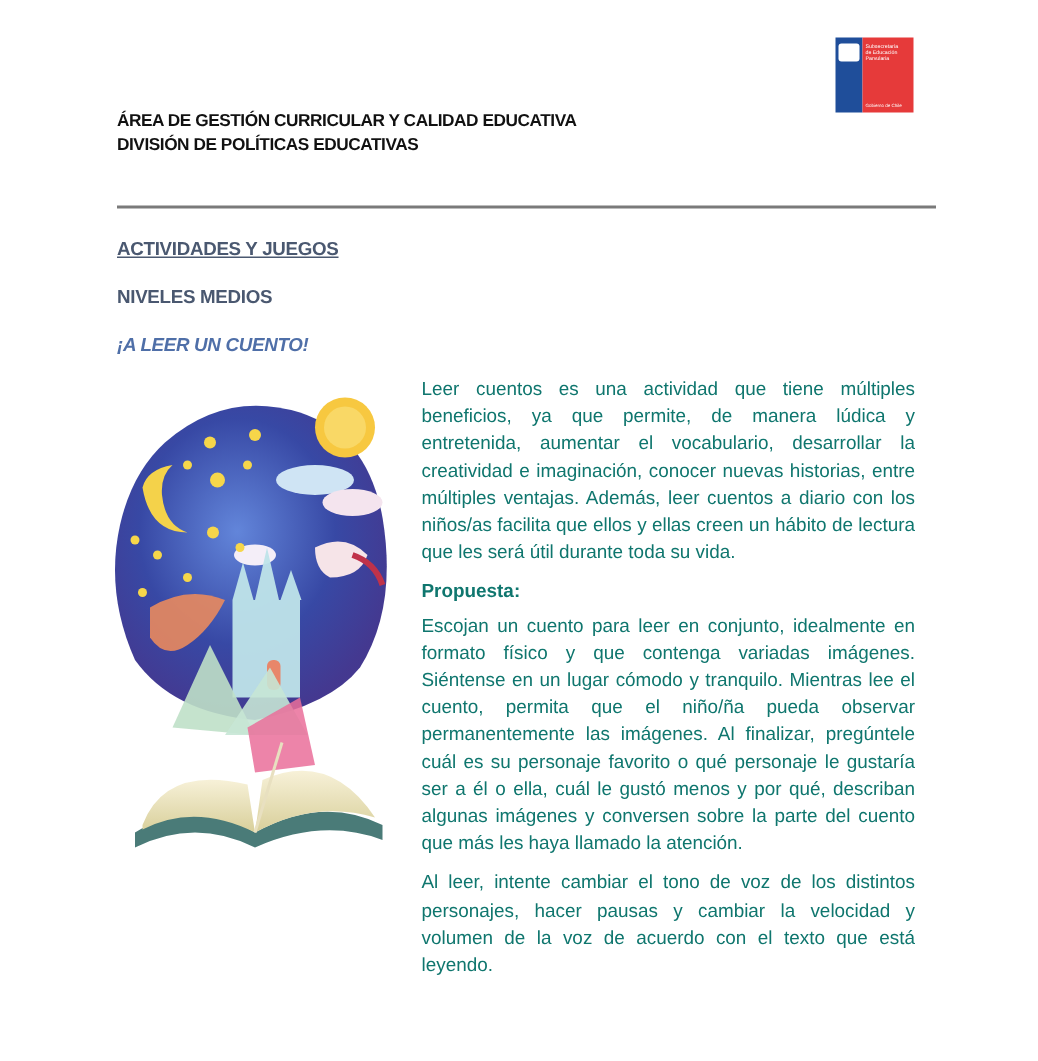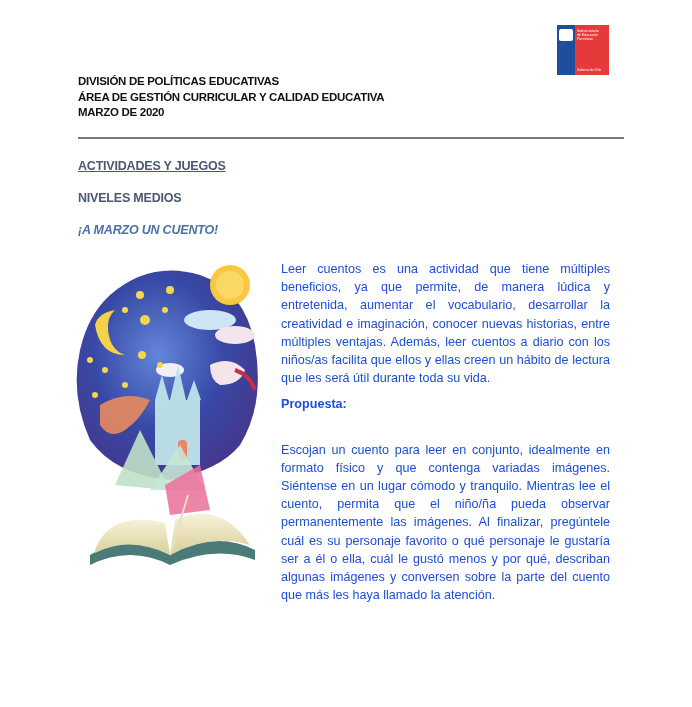--- a/index.html
+++ b/index.html
@@ -10,50 +10,49 @@
   .logo .blue .star { position: absolute; left: 2px; top: 4px; width: 14px; height: 12px; background:#fff; border-radius: 2px; }
   .logo .red { flex: 1; background: #e63a3a; color: #fff; font-size: 3.5px; line-height: 4px; padding: 4px 2px; position: relative; }
   .logo .red .sub { position: absolute; bottom: 3px; left: 2px; font-size: 3px; }
   .header-block { position: absolute; left: 78px; top: 74px; font-size: 11.5px; font-weight: bold; line-height: 15.5px; color: #111; letter-spacing: -0.3px; }
   .divider { position: absolute; left: 78px; top: 137px; width: 546px; height: 2px; background: #7a7a7a; }
   .sec-title { position: absolute; left: 78px; font-size: 12.5px; font-weight: bold; color: #4a5870; letter-spacing: -0.2px; }
   .sec-title.t1 { top: 159px; text-decoration: underline; }
   .sec-title.t2 { top: 191px; text-align: center; }
   .sec-title.t3 { top: 223px; font-style: italic; color: #4f6fa8; }
   .illustration { position: absolute; left: 70px; top: 255px; width: 200px; height: 330px; }
-  .text-col { position: absolute; left: 281px; top: 260px; width: 329px; font-size: 12.6px; line-height: 18.2px; color: #1d4ed8; }
+  .text-col { position: absolute; left: 281px; top: 250px; width: 329px; font-size: 12.6px; line-height: 18.2px; color: #0f766e; }
   .text-col p { margin: 0 0 8px 0; text-align: justify; }
-  .text-col .bold-label { font-weight: bold; margin-bottom: 27px; }
+  .text-col .bold-label { font-weight: bold; margin-bottom: 4px; }
 </style>
 </head>
 <body>
 
 <div class="logo">
   <div class="blue">
     <div class="star"></div>
   </div>
   <div class="red">
     <div>Subsecretaría</div>
     <div>de Educación</div>
     <div>Parvularia</div>
     <div class="sub">Gobierno de Chile</div>
   </div>
 </div>
 
 <div class="header-block">
+  <div>ÁREA DE GESTIÓN CURRICULAR Y CALIDAD EDUCATIVA</div>
   <div>DIVISIÓN DE POLÍTICAS EDUCATIVAS</div>
-  <div>ÁREA DE GESTIÓN CURRICULAR Y CALIDAD EDUCATIVA</div>
-  <div>MARZO DE 2020</div>
 </div>
 
 <div class="divider"></div>
 
 <div class="sec-title t1">ACTIVIDADES Y JUEGOS</div>
 <div class="sec-title t2">NIVELES MEDIOS</div>
-<div class="sec-title t3">¡A MARZO UN CUENTO!</div>
+<div class="sec-title t3">¡A LEER UN CUENTO!</div>
 
 <svg class="illustration" viewBox="0 0 200 330" xmlns="http://www.w3.org/2000/svg">
   <defs>
     <radialGradient id="sky" cx="45%" cy="40%" r="60%">
       <stop offset="0%" stop-color="#5a7fd8"></stop>
       <stop offset="60%" stop-color="#2d3fa0"></stop>
       <stop offset="100%" stop-color="#3a2e8a"></stop>
     </radialGradient>
     <linearGradient id="page" x1="0" y1="0" x2="0" y2="1">
       <stop offset="0%" stop-color="#f7f1d8"></stop>
@@ -107,13 +106,14 @@
   <path d="M100 300 Q145 275 185 295 L185 305 Q145 290 100 310 Z" fill="#4a7b78"></path>
   <path d="M25 295 Q40 255 95 268 L100 300 Q60 280 25 298 Z" fill="url(#page)"></path>
   <path d="M100 300 L105 265 Q150 245 180 290 Q140 278 100 300 Z" fill="url(#page)"></path>
   <path d="M100 300 L118 240" stroke="#e8e0c0" stroke-width="2"></path>
 </svg>
 
 <div class="text-col">
   <p>Leer cuentos es una actividad que tiene múltiples beneficios, ya que permite, de manera lúdica y entretenida, aumentar el vocabulario, desarrollar la creatividad e imaginación, conocer nuevas historias, entre múltiples ventajas. Además, leer cuentos a diario con los niños/as facilita que ellos y ellas creen un hábito de lectura que les será útil durante toda su vida.</p>
   <p class="bold-label">Propuesta:</p>
   <p>Escojan un cuento para leer en conjunto, idealmente en formato físico y que contenga variadas imágenes. Siéntense en un lugar cómodo y tranquilo. Mientras lee el cuento, permita que el niño/ña pueda observar permanentemente las imágenes. Al finalizar, pregúntele cuál es su personaje favorito o qué personaje le gustaría ser a él o ella, cuál le gustó menos y por qué, describan algunas imágenes y conversen sobre la parte del cuento que más les haya llamado la atención.</p>
+  <p>Al leer, intente cambiar el tono de voz de los distintos personajes, hacer pausas y cambiar la velocidad y volumen de la voz de acuerdo con el texto que está leyendo.</p>
 </div>
 
 </body></html>

